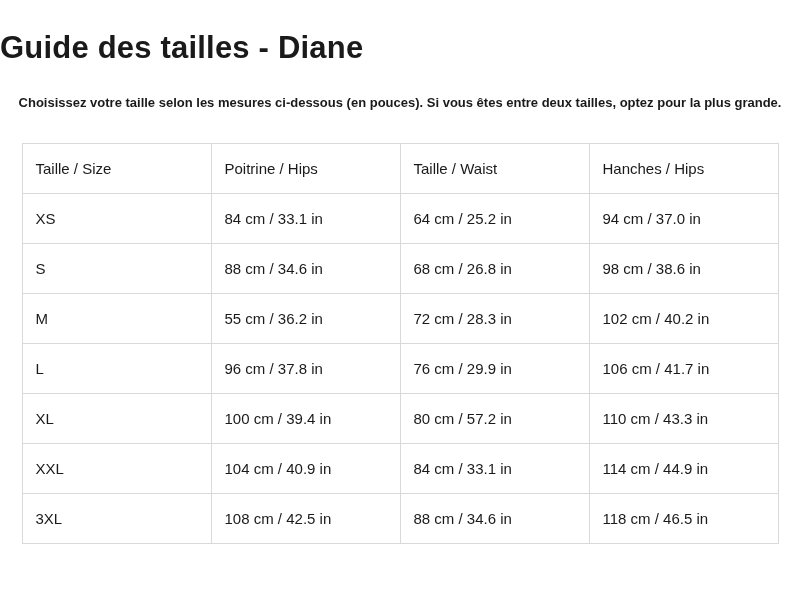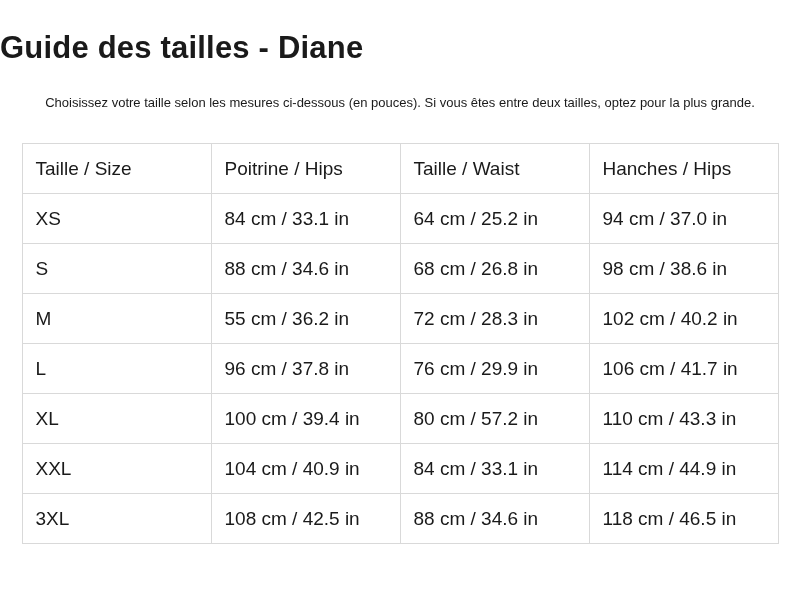--- a/index.html
+++ b/index.html
@@ -23,30 +23,30 @@
     margin-top:30px;
     font-size:31px;
     font-weight:800;
     letter-spacing:0.2px;
     color:var(--text-color);
   }
   .subtitle{
     margin-top:26px;
     text-align:center;
     font-size:13px;
-    font-weight:400;
+    font-weight:700;
     line-height:21px;
     color:var(--text-color);
   }
   .size-table{
     margin:30px auto 0 auto;
     width:757px;
     border-collapse:collapse;
     table-layout:fixed;
-    font-size:19px;
+    font-size:15px;
     color:var(--text-color);
   }
   .size-table th,
   .size-table td{
     border:1px solid var(--border-color);
     text-align:left;
     vertical-align:middle;
     font-weight:400;
     padding:0 0 0 13px;
     height:50px;

